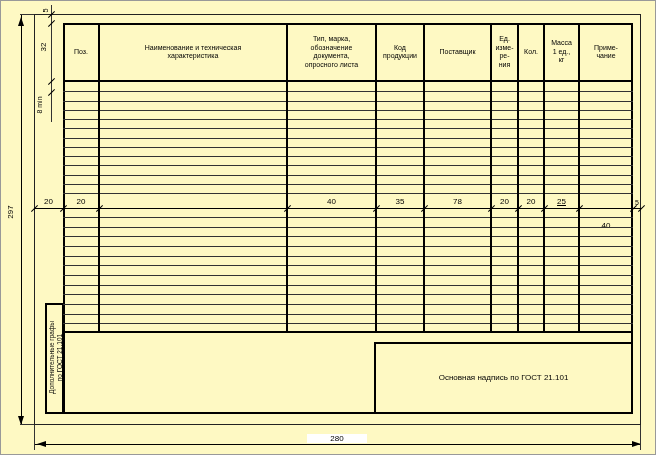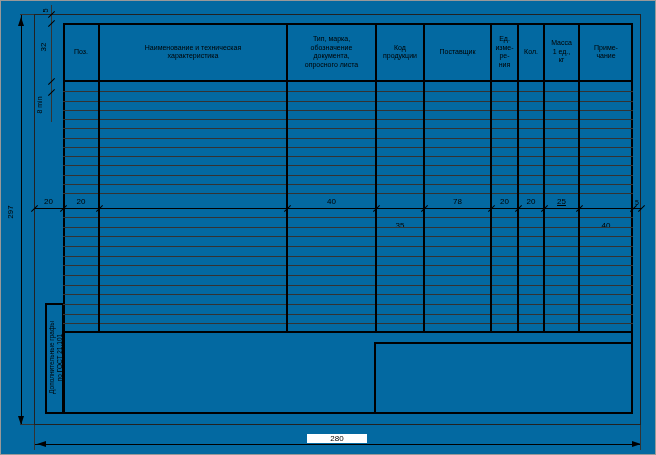--- a/index.html
+++ b/index.html
@@ -1,16 +1,16 @@
 <!DOCTYPE html>
 <html><head>
 <meta charset="utf-8">
 <style>
   html,body{margin:0;padding:0;background:#fff;}
-  #canvas{position:relative;width:656px;height:455px;background:#0369a1;
+  #canvas{position:relative;width:656px;height:455px;background:#fef9c3;
           font-family:"Liberation Sans",sans-serif;color:#000;
           border:1px solid #999;box-sizing:border-box;overflow:hidden;}
   .hl,.vl{position:absolute;background:#000;}
   .frame{position:absolute;left:33px;top:13px;width:607px;height:411px;
          border:1px solid #222;box-sizing:border-box;}
   .box{position:absolute;border:2px solid #000;box-sizing:border-box;background:transparent;}
   .lbl{position:absolute;font-size:8px;line-height:9px;text-align:center;white-space:nowrap;}
   .hdr{position:absolute;display:flex;align-items:center;justify-content:center;
        text-align:center;font-size:7px;line-height:8.5px;white-space:pre-line;}
   .rot{transform:rotate(-90deg);transform-origin:0 0;}
@@ -52,21 +52,21 @@
   <div class="hdr" style="left:518px;top:23px;width:24px;height:56px;">Кол.</div>
   <div class="hdr" style="left:544px;top:23px;width:33px;height:56px;">Масса
 1 ед.,
 кг</div>
   <div class="hdr" style="left:579px;top:23px;width:52px;height:56px;">Приме-
 чание</div>
 
   <span class="lbl" style="left:33px;top:196px;width:29px;">20</span>
   <span class="lbl" style="left:62px;top:196px;width:36px;">20</span>
   <span class="lbl" style="left:286px;top:196px;width:89px;">40</span>
-  <span class="lbl" style="left:375px;top:196px;width:48px;margin-top:24px;">35</span>
+  <span class="lbl" style="left:375px;top:196px;width:48px;">35</span>
   <span class="lbl" style="left:423px;top:196px;width:67px;">78</span>
   <span class="lbl" style="left:490px;top:196px;width:27px;">20</span>
   <span class="lbl" style="left:517px;top:196px;width:26px;">20</span>
   <span class="lbl" style="left:543px;top:196px;width:35px;text-decoration:underline;">25</span>
   <span class="lbl" style="left:578px;top:196px;width:54px;margin-top:24px;">40</span>
   <span class="lbl" style="left:630px;top:197px;width:12px;font-size:7px;">5</span>
 
   <div class="vl" style="left:50px;top:4px;width:1px;height:117px;background:#333;"></div>
   <span class="lbl rot" style="left:40px;top:16px;width:13px;font-size:7.5px;">5</span>
   <span class="lbl rot" style="left:38px;top:58px;width:24px;">32</span>
@@ -81,20 +81,21 @@
 
   <div class="hl" style="left:33px;top:443px;width:607px;height:1px;"></div>
   <div class="arr" style="left:33px;top:440px;border-top-width:3px;border-bottom-width:3px;border-right:9px solid #000;"></div>
   <div class="arr" style="left:631px;top:440px;border-top-width:3px;border-bottom-width:3px;border-left:9px solid #000;"></div>
   <div class="vl" style="left:33px;top:424px;width:1px;height:25px;background:#333;"></div>
   <div class="vl" style="left:639px;top:424px;width:1px;height:25px;background:#333;"></div>
   <span class="lbl" style="left:306px;top:433px;width:60px;background:#fff;">280</span>
 
   <div class="lbl rot pre" style="left:47px;top:409px;width:105px;font-size:6.5px;line-height:8px;">Дополнительные графы
 по ГОСТ 21.101</div>
+  <div class="hdr" style="left:373px;top:341px;width:259px;height:72px;font-size:8px;">Основная надпись по ГОСТ 21.101</div>
 
 <div style="position: absolute; left: 62px; top: 90px; width: 570px; height: 1px; background: rgb(51, 51, 51);"></div>
     <div style="position: absolute; left: 62px; top: 100px; width: 570px; height: 1px; background: rgb(51, 51, 51);"></div>
     <div style="position: absolute; left: 62px; top: 109px; width: 570px; height: 1px; background: rgb(51, 51, 51);"></div>
     <div style="position: absolute; left: 62px; top: 118px; width: 570px; height: 1px; background: rgb(51, 51, 51);"></div>
     <div style="position: absolute; left: 62px; top: 127px; width: 570px; height: 1px; background: rgb(51, 51, 51);"></div>
     <div style="position: absolute; left: 62px; top: 137px; width: 570px; height: 1px; background: rgb(51, 51, 51);"></div>
     <div style="position: absolute; left: 62px; top: 146px; width: 570px; height: 1px; background: rgb(51, 51, 51);"></div>
     <div style="position: absolute; left: 62px; top: 155px; width: 570px; height: 1px; background: rgb(51, 51, 51);"></div>
     <div style="position: absolute; left: 62px; top: 164px; width: 570px; height: 1px; background: rgb(51, 51, 51);"></div>

